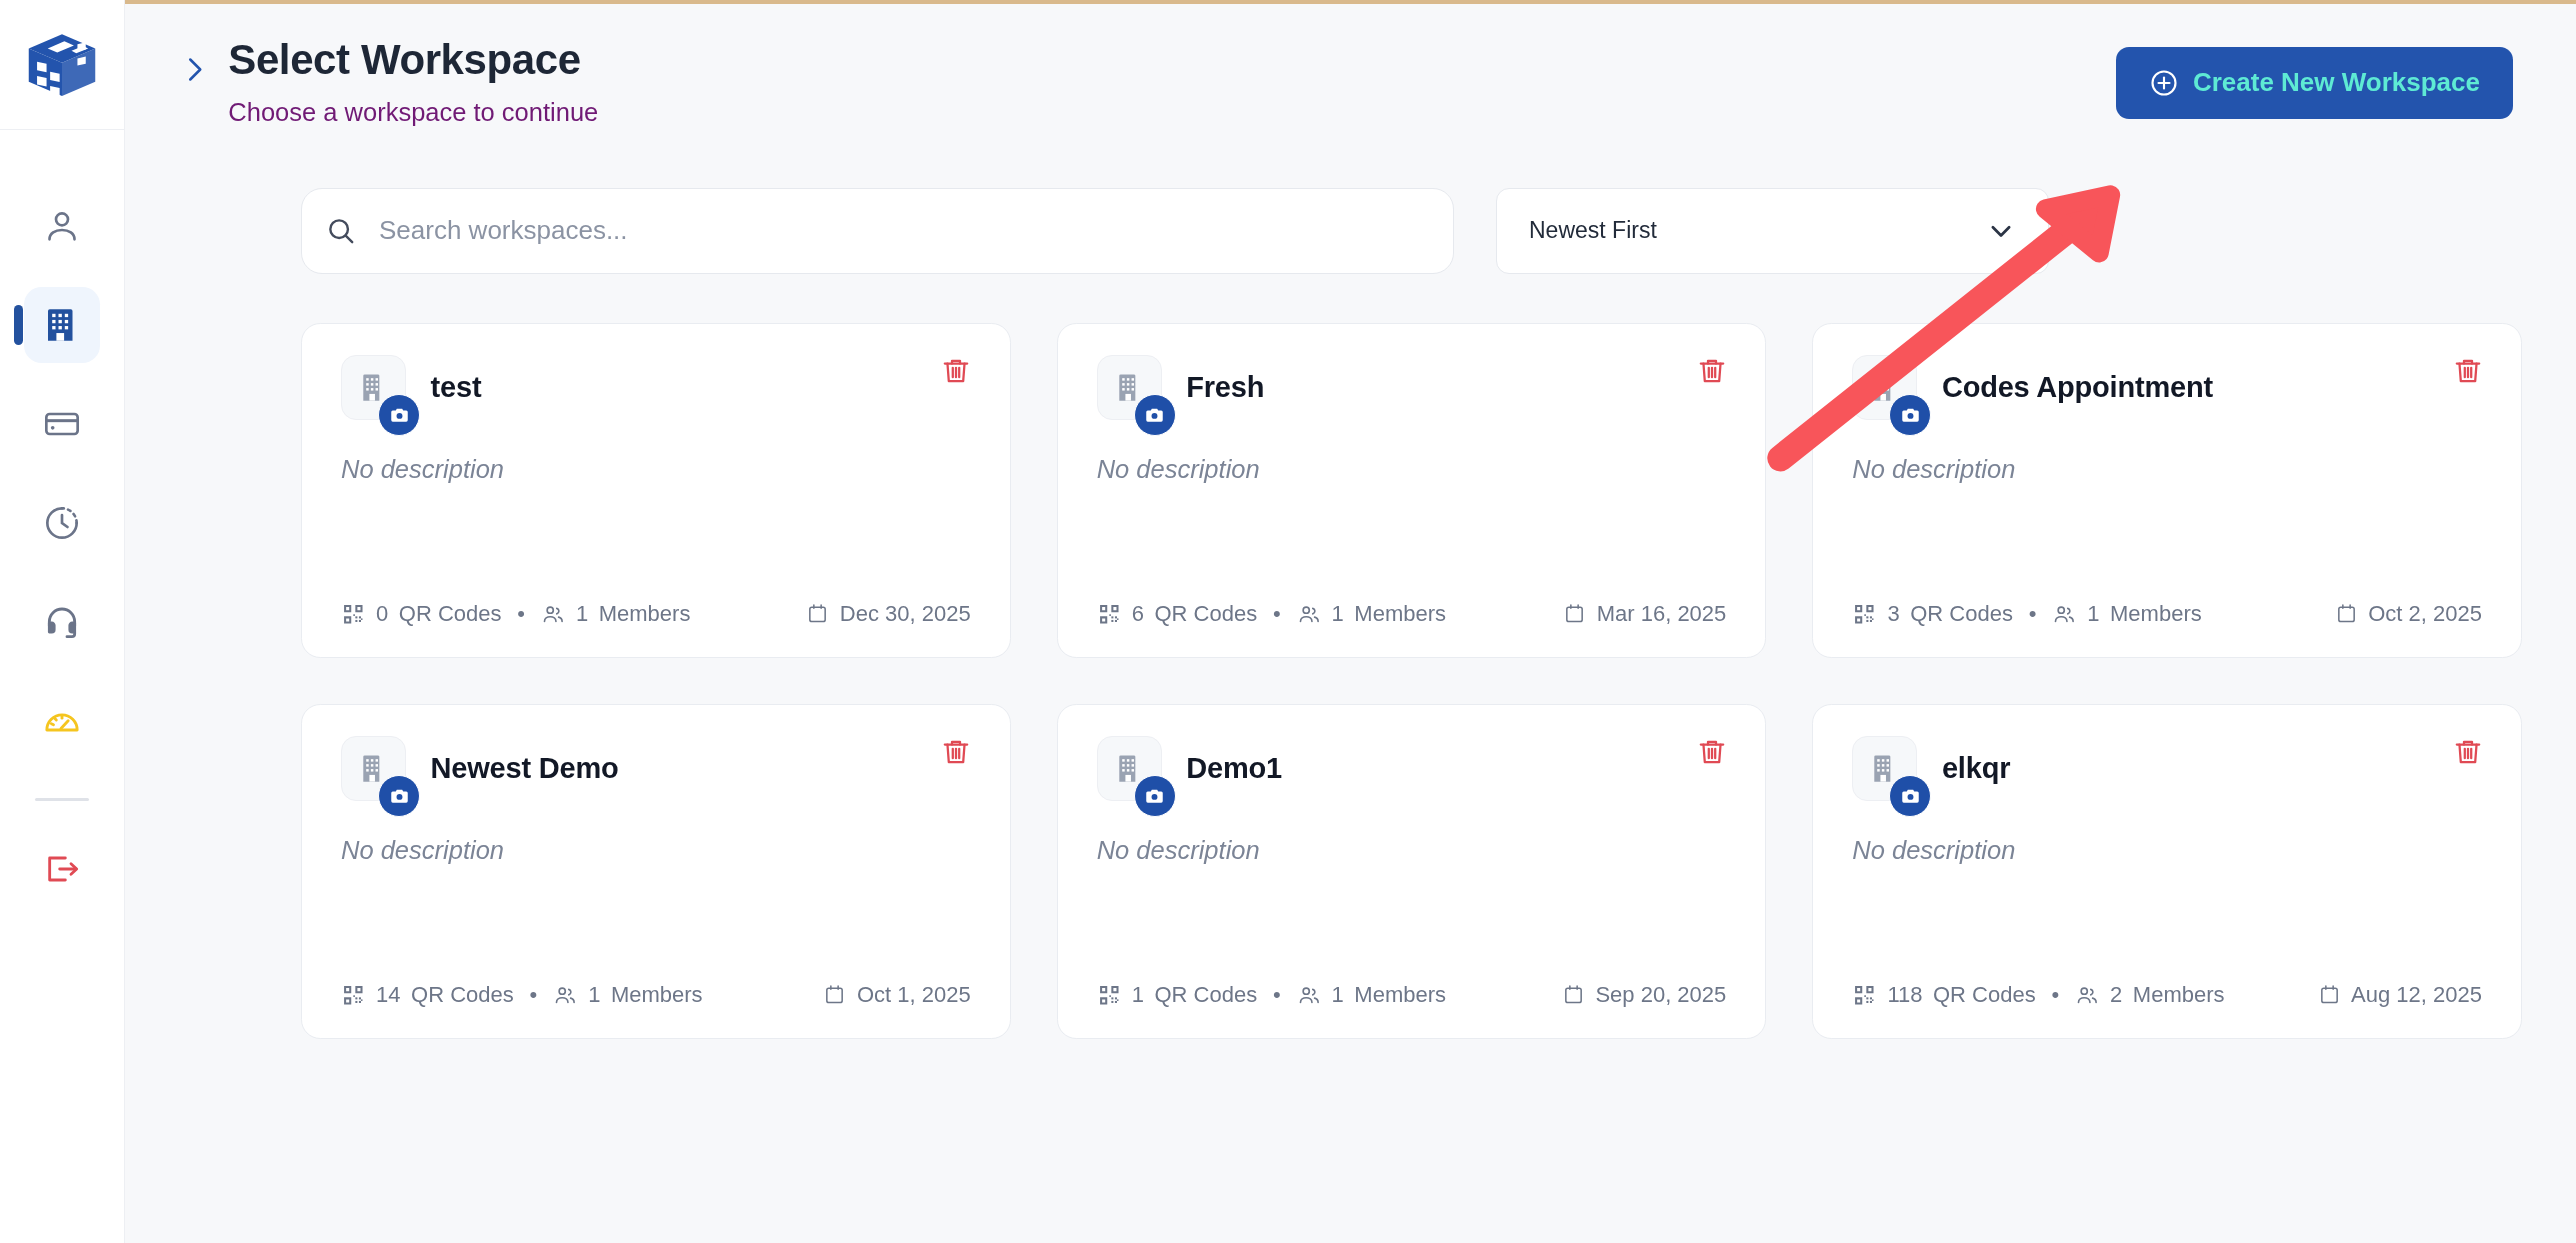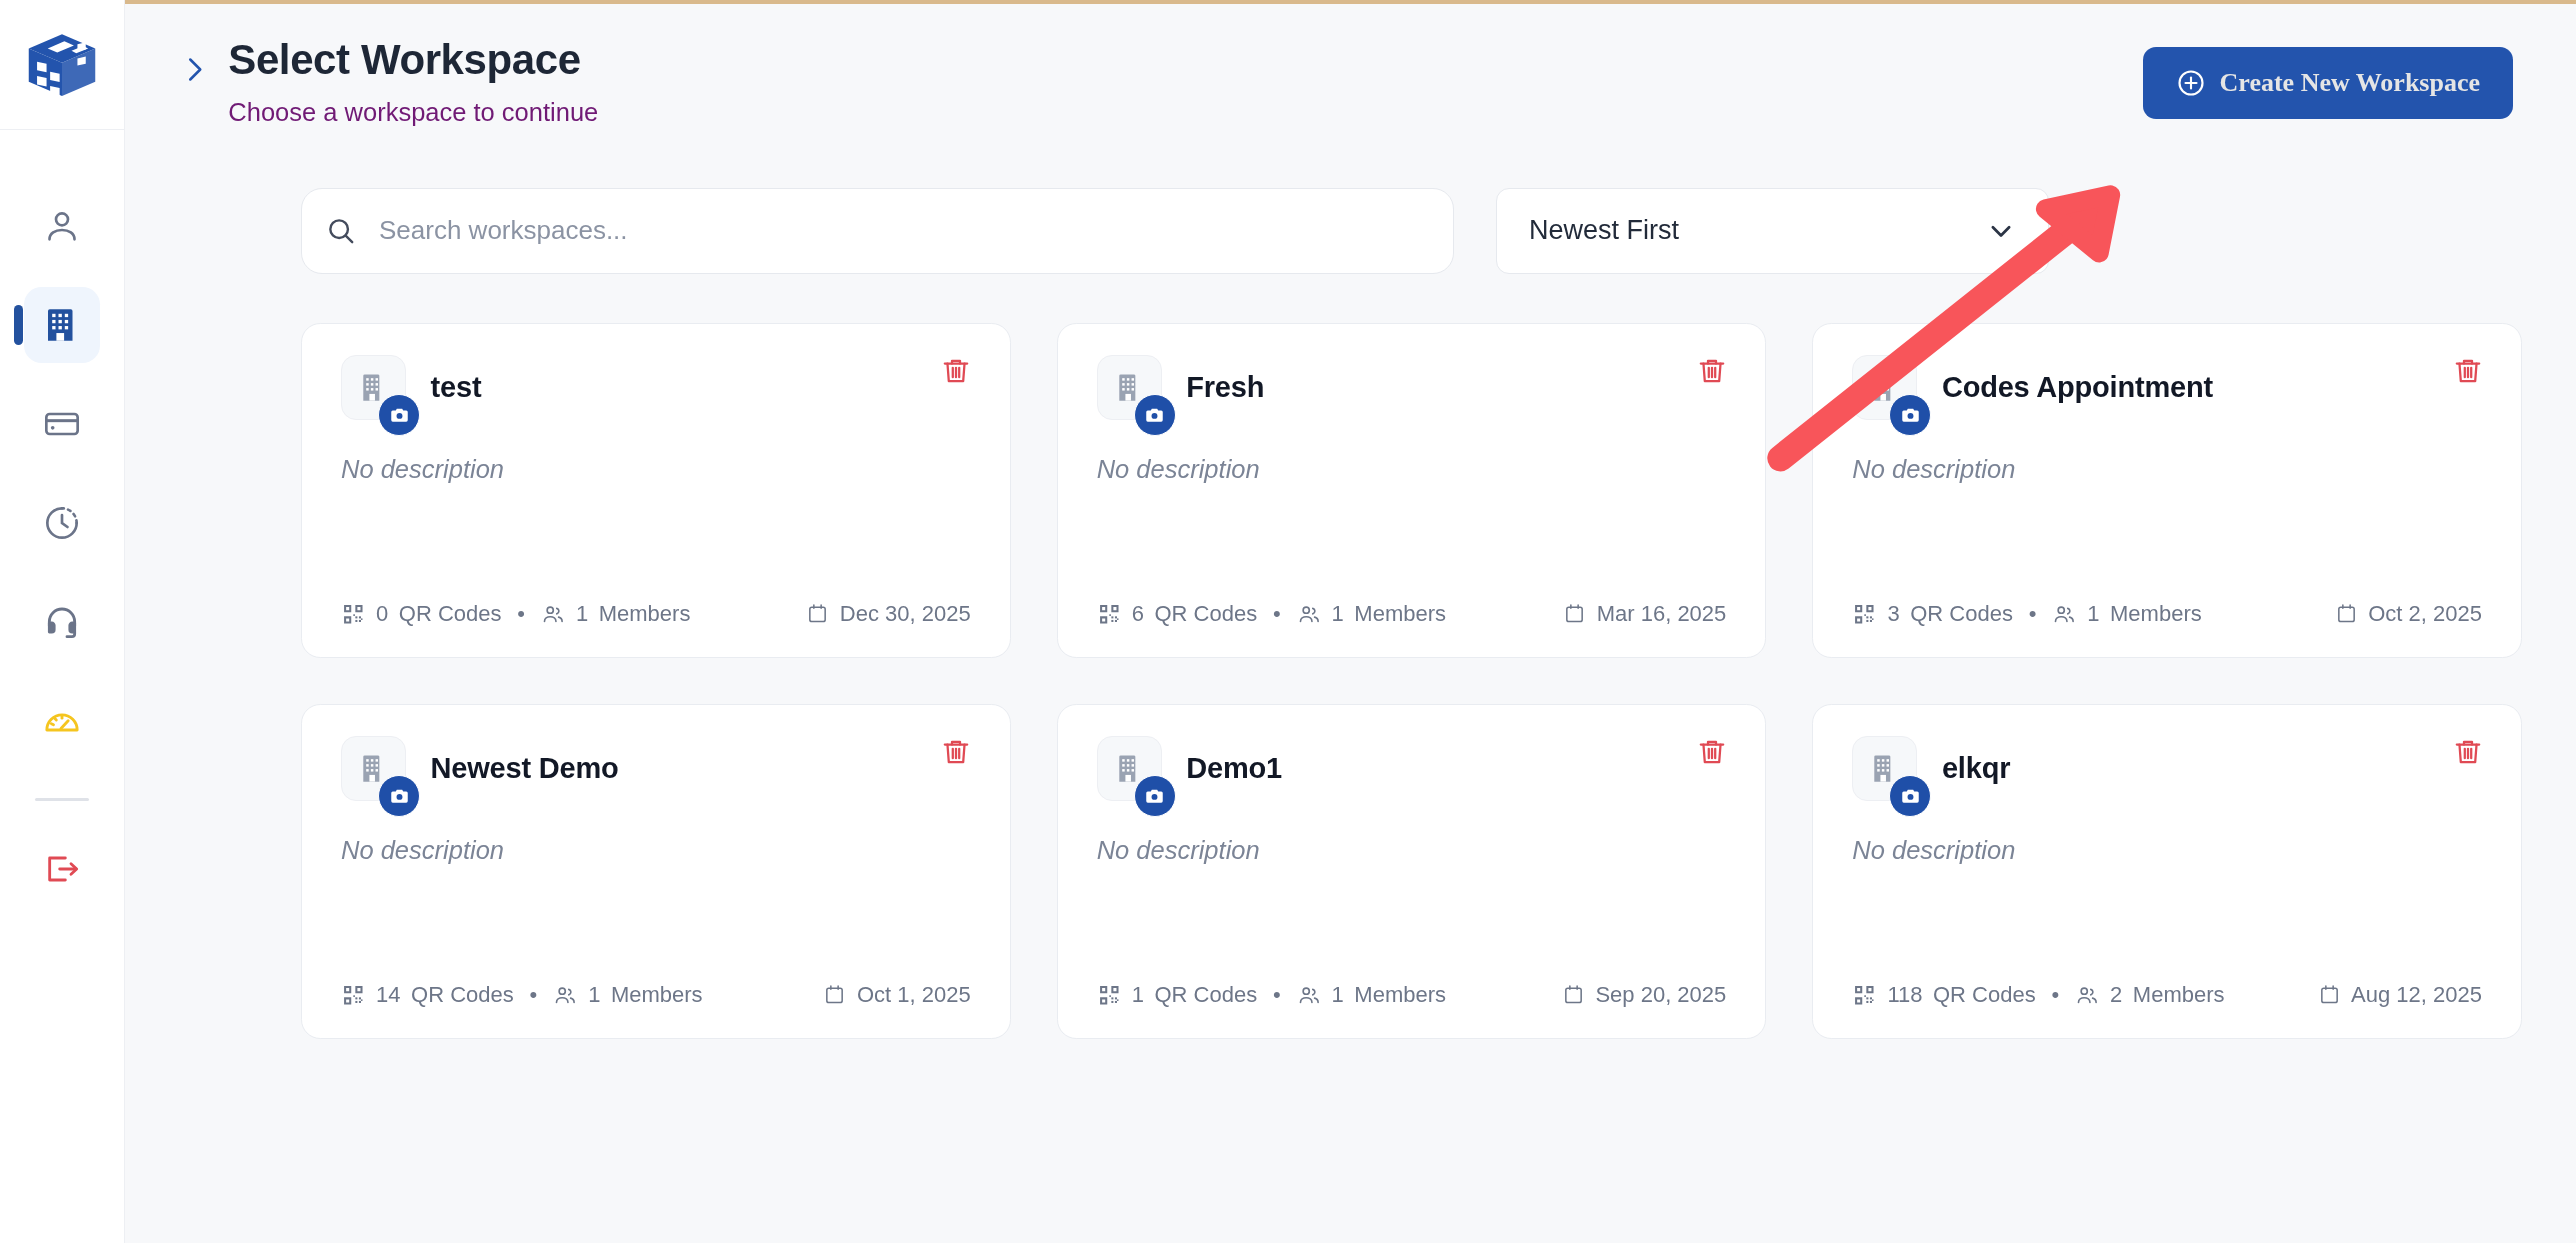--- a/index.html
+++ b/index.html
@@ -108,31 +108,31 @@
   }
   .page-sub {
     margin-top: 14px;
     font-size: 25.5px;
     color: #701a75;
     font-weight: 400;
   }
   .create-btn {
     margin-top: 10.5px;
     background: #2354ad;
-    color: #e5e5e5;
+    color: #5eead4;
     border: none;
     border-radius: 13px;
     height: 72px;
     padding: 0 33px;
     display: flex;
     align-items: center;
     gap: 14px;
     font-size: 26px;
     font-weight: 700;
-    font-family: Liberation Serif, serif;
+    font-family: Liberation Sans, sans-serif;
     cursor: pointer;
     white-space: nowrap;
   }
 
   
   .filter-bar {
     margin: 61px 0 0 0;
     padding: 0 54px 0 176px;
     display: flex;
     gap: 42px;
@@ -174,21 +174,21 @@
     background: #ffffff;
     border: 1.8px solid #e6e9ee;
     border-radius: 13px;
     display: flex;
     align-items: center;
     justify-content: space-between;
     padding: 0 32px 0 32px;
     cursor: pointer;
   }
   .sort-value {
-    font-size: 27px;
+    font-size: 23px;
     color: #222b3a;
   }
 
   
   .grid {
     margin: 49px 0 0 0;
     padding: 0 54px 0 176px;
     display: grid;
     grid-template-columns: repeat(3, 1fr);
     gap: 46px 46px;

